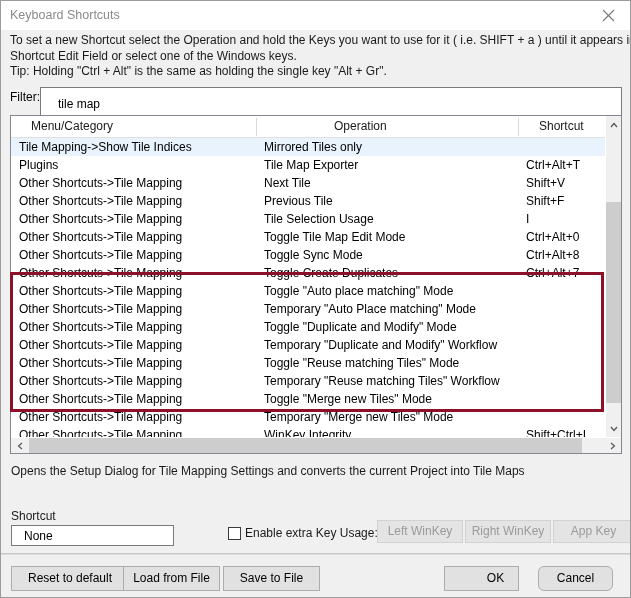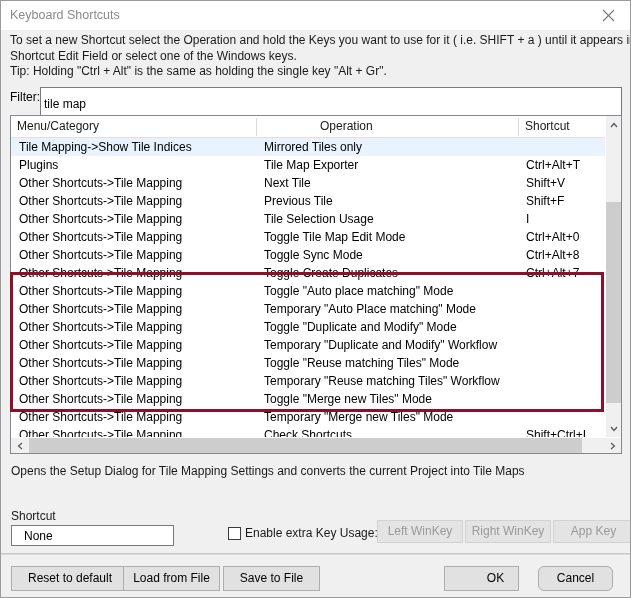--- a/index.html
+++ b/index.html
@@ -92,21 +92,21 @@
     left: 30px;
     top: 0;
     width: 582px;
     height: 33px;
     box-sizing: border-box;
     border: 1px solid #7a7a7a;
     background: #ffffff;
     font-family: "Liberation Sans", sans-serif;
     font-size: 12px;
     color: #000;
-    padding: 0 3px;
+    padding: 0 17px;
     outline: none;
   }
 
   
   #listview {
     position: absolute;
     left: 9px;
     top: 114px;
     width: 612px;
     height: 339px;
@@ -125,21 +125,21 @@
     box-sizing: border-box;
   }
   .hcell {
     position: absolute;
     top: 0;
     height: 21px;
     line-height: 21px;
     font-size: 12px;
     color: #1a1a1a;
     box-sizing: border-box;
-    padding-left: 6px;
+    padding-left: 20px;
     white-space: nowrap;
   }
   .hsep {
     position: absolute;
     top: 2px;
     width: 1px;
     height: 18px;
     background: #d9d9d9;
   }
 
@@ -465,21 +465,21 @@
           <div class="cell c-op">Toggle "Merge new Tiles" Mode</div>
           <div class="cell c-shortcut"></div>
         </div>
         <div class="row">
           <div class="cell c-menu">Other Shortcuts-&gt;Tile Mapping</div>
           <div class="cell c-op">Temporary "Merge new Tiles" Mode</div>
           <div class="cell c-shortcut"></div>
         </div>
         <div class="row">
           <div class="cell c-menu">Other Shortcuts-&gt;Tile Mapping</div>
-          <div class="cell c-op">Check Shortcuts</div>
+          <div class="cell c-op">WinKey Integrity</div>
           <div class="cell c-shortcut">Shift+Ctrl+I</div>
         </div>
       </div>
 
     <div id="vscroll">
       <div class="vbtn" id="vbtn-up">
         <svg width="8" height="6" viewBox="0 0 8 6">
             <path d="M1 5 L4 1.5 L7 5" fill="none" stroke="#555" stroke-width="1.2"></path>
           </svg>
       </div>

